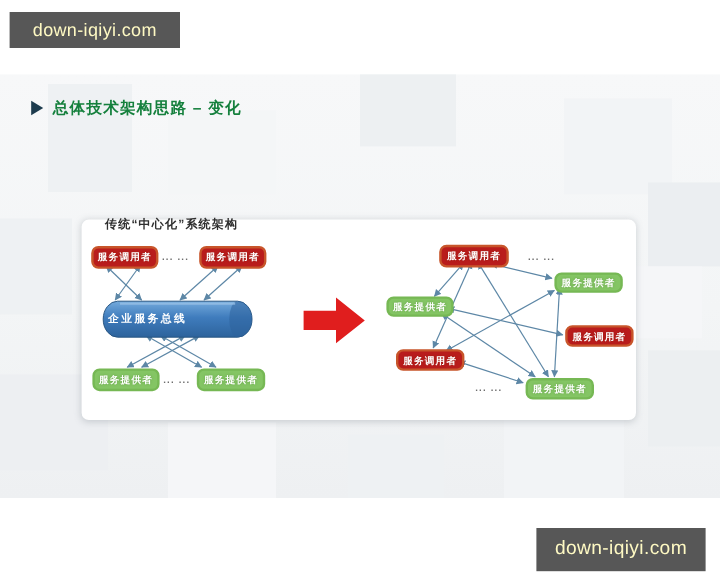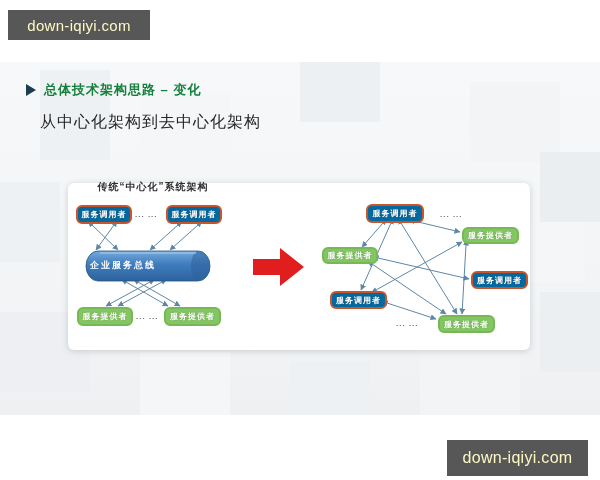--- a/index.html
+++ b/index.html
@@ -24,29 +24,29 @@
   .title{font-size:13px;font-weight:600;color:#15803d;letter-spacing:1px;}
   .subtitle{position:absolute;left:40px;top:112px;font-size:16px;font-weight:500;color:#262626;
             letter-spacing:1px;}
 
   
   .card{position:absolute;left:68px;top:183px;width:462px;height:167px;background:#fff;
         border-radius:6px;box-shadow:0 1px 6px rgba(110,120,130,.30);}
 
   .diag-title{position:absolute;font-size:10px;font-weight:bold;color:#2f2f2f;
               letter-spacing:1px;text-align:center;width:160px;}
-  .dt-left{left:73px;top:180px;}
+  .dt-left{left:63px;top:180px;}
   .dt-right{left:340px;top:182px;}
 
   svg.lines{position:absolute;left:0;top:0;width:600px;height:480px;pointer-events:none;}
 
   .node{position:absolute;display:flex;align-items:center;justify-content:center;
         border-radius:6px;color:#fff;font-size:8px;font-weight:bold;letter-spacing:1px;
         text-shadow:0 0 2px rgba(90,40,0,.35);box-sizing:border-box;}
-  .orange{background:#0369a1;border:2px solid #c8552b;}
+  .orange{background:#b91c1c;border:2px solid #c8552b;}
   .green{background:#84c564;border:2px solid #76b854;text-shadow:0 0 2px rgba(40,90,20,.35);}
 
   .dots{position:absolute;font-size:8px;font-weight:bold;color:#6d6d6d;letter-spacing:1px;
         white-space:nowrap;}
 
   .bus-label{position:absolute;left:90px;top:259px;width:116px;text-align:left;color:#fff;
              font-size:9px;font-weight:bold;letter-spacing:2px;}
 </style>
 </head>
 <body>
@@ -68,21 +68,20 @@
     <div class="sq" style="left:540px;top:230px;width:60px;height:80px;background:#eceff1;"></div>
     <div class="sq" style="left:240px;top:120px;width:60px;height:60px;background:#f6f7f9;"></div>
     <div class="sq" style="left:380px;top:150px;width:70px;height:60px;background:#f0f2f4;"></div>
     <div class="sq" style="left:515px;top:160px;width:70px;height:60px;background:#f5f6f8;"></div>
   </div>
 
   <div class="title-row">
     <span class="bullet"></span>
     <span class="title">总体技术架构思路 – 变化</span>
   </div>
-  <div class="subtitle">从中心化架构到去中心化架构</div>
 
   <div class="card"></div>
 
   <svg class="lines" viewBox="0 0 600 480">
     <defs>
       <linearGradient id="cyl" x1="0" y1="0" x2="0" y2="1">
         <stop offset="0" stop-color="#74aadc"></stop>
         <stop offset="0.45" stop-color="#3f7cbd"></stop>
         <stop offset="1" stop-color="#2d639c"></stop>
       </linearGradient>

